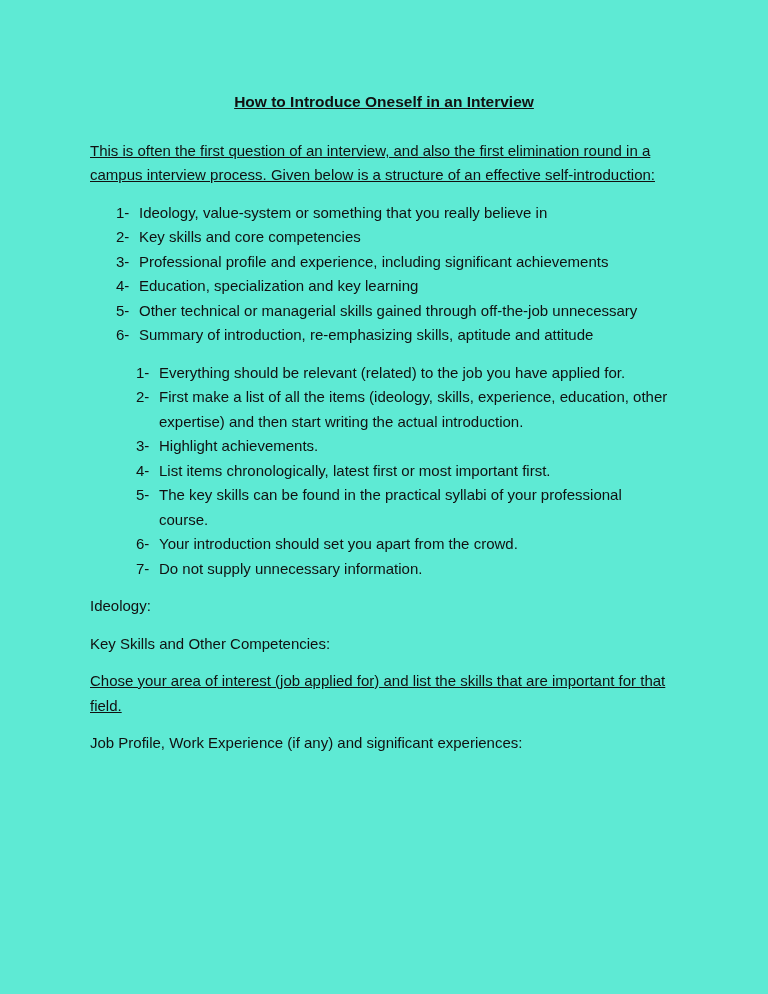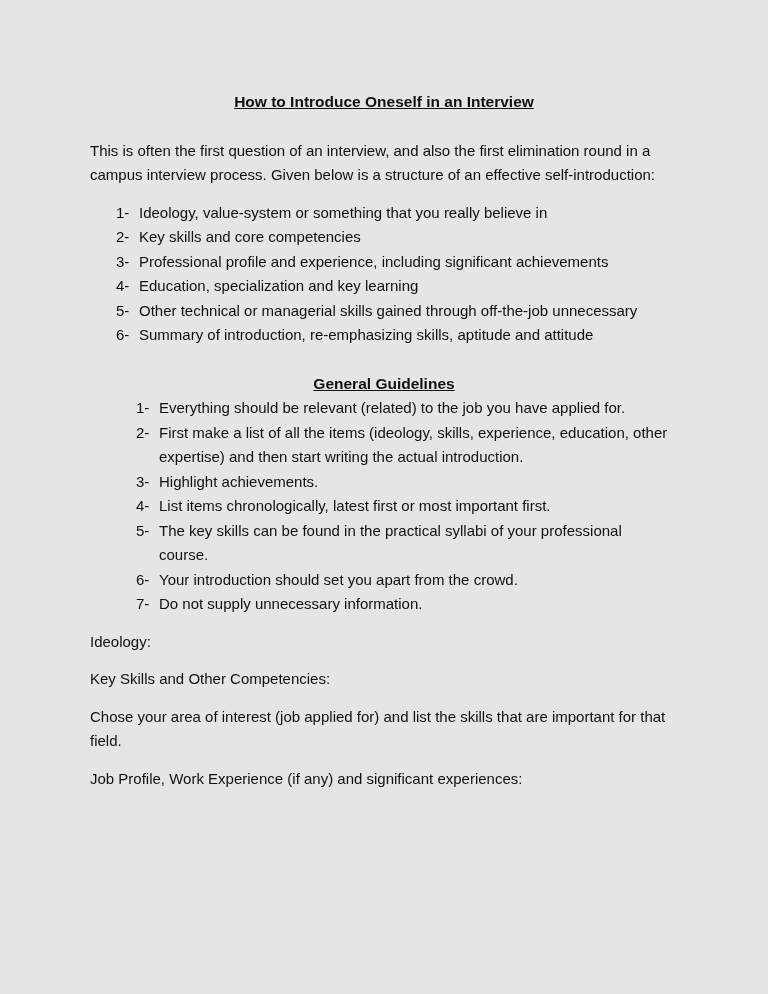--- a/index.html
+++ b/index.html
@@ -4,38 +4,39 @@
 <style>
   html, body {
     margin: 0;
     padding: 0;
     background: #ffffff;
   }
   .page {
     position: relative;
     width: 768px;
     height: 994px;
-    background: #e5e5e5;
+    background: #5eead4;
     box-sizing: border-box;
     padding: 90px 90px 0 90px;
     font-family: "Liberation Sans", sans-serif;
     font-size: 15px;
     line-height: 24.5px;
     color: #111111;
     overflow: hidden;
   }
   .doc-title {
     font-size: 15.5px;
     font-weight: bold;
     text-decoration: underline;
     text-align: center;
     margin: 0 0 24px 0;
   }
   .para {
     margin: 0 0 13px 0;
+    text-decoration: underline;
   }
   .section-heading {
     font-size: 15px;
     font-weight: normal;
     margin: 0 0 13px 0;
   }
   ol.num-list {
     list-style: none;
     counter-reset: n;
     margin: 0 0 13px 0;
@@ -73,21 +74,20 @@
 
   <ol class="num-list structure-list">
     <li>Ideology, value-system or something that you really believe in</li>
     <li>Key skills and core competencies</li>
     <li>Professional profile and experience, including significant achievements</li>
     <li>Education, specialization and key learning</li>
     <li>Other technical or managerial skills gained through off-the-job unnecessary</li>
     <li>Summary of introduction, re-emphasizing skills, aptitude and attitude</li>
   </ol>
 
-  <h2 class="sub-title">General Guidelines</h2>
 
   <ol class="num-list guidelines-list">
     <li>Everything should be relevant (related) to the job you have applied for.</li>
     <li>First make a list of all the items (ideology, skills, experience, education, other expertise) and then start writing the actual introduction.</li>
     <li>Highlight achievements.</li>
     <li>List items chronologically, latest first or most important first.</li>
     <li>The key skills can be found in the practical syllabi of your professional course.</li>
     <li>Your introduction should set you apart from the crowd.</li>
     <li>Do not supply unnecessary information.</li>
   </ol>

